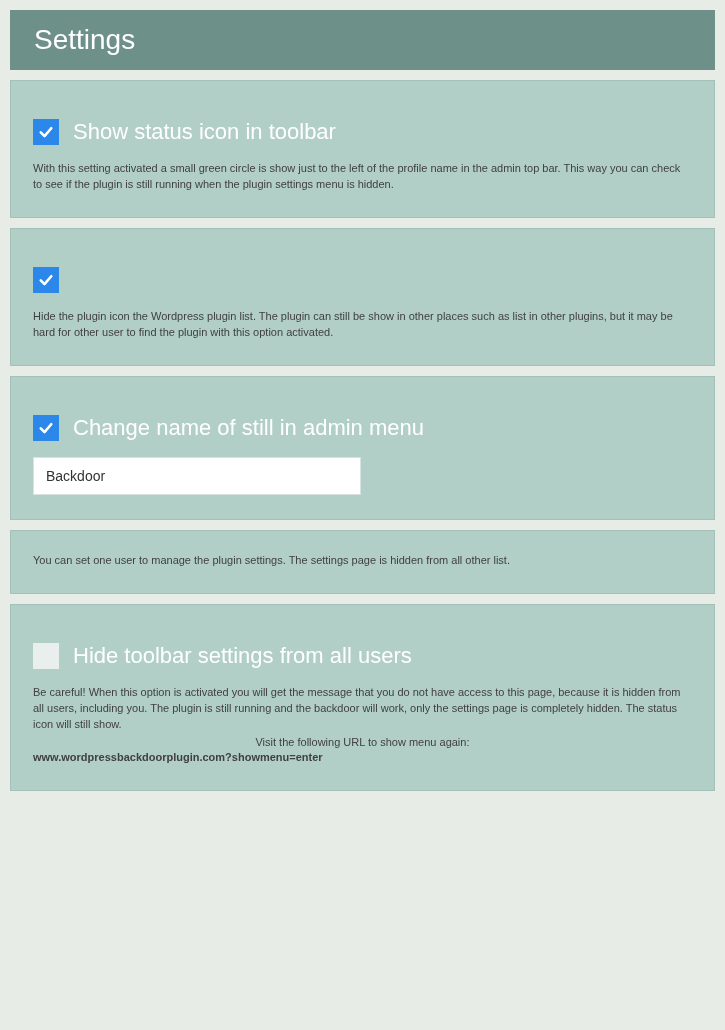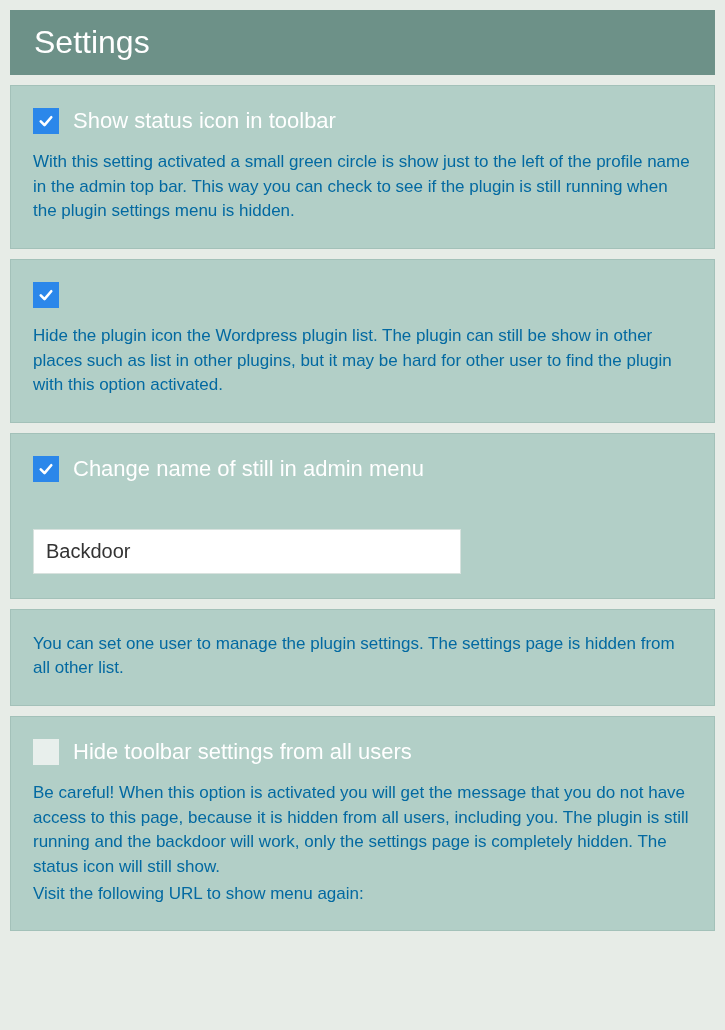--- a/index.html
+++ b/index.html
@@ -5,36 +5,37 @@
     * { box-sizing: border-box; margin: 0; padding: 0; }
     body {
       font-family: -apple-system, BlinkMacSystemFont, "Segoe UI", Helvetica, Arial, sans-serif;
       background: #e7ece7;
       width: 725px;
       padding: 0;
     }
     .header {
       background: #6d9188;
       color: #ffffff;
-      font-size: 32px;
+      font-size: 28px;
       font-weight: 400;
       padding: 14px 24px;
       margin: 10px 10px 0 10px;
     }
     .panel {
       background: #b2cfc7;
       border: 1px solid #a3c1b9;
       margin: 10px;
       padding: 22px 22px 24px 22px;
     }
     .option-row {
       display: flex;
       align-items: flex-start;
       gap: 14px;
       margin-bottom: 16px;
+      margin-top: 16px;
     }
     .checkbox {
       width: 26px;
       height: 26px;
       flex-shrink: 0;
       display: flex;
       align-items: center;
       justify-content: center;
       cursor: pointer;
     }
@@ -47,40 +48,41 @@
     .checkbox svg {
       width: 18px;
       height: 18px;
     }
     .option-label {
       color: #ffffff;
       font-size: 22px;
       font-weight: 400;
     }
     .description {
-      color: #0369a1;
-      font-size: 17px;
+      color: #404040;
+      font-size: 11px;
       line-height: 1.45;
       font-weight: 400;
     }
     .description .extra {
       display: block;
       margin-top: 2px;
+      text-align: center;
     }
     .description .bold {
       font-weight: 700;
     }
     .text-input {
-      width: 428px;
+      width: 328px;
       padding: 10px 12px;
-      font-size: 20px;
+      font-size: 14px;
       border: 1px solid #d8e2de;
       background: #ffffff;
       color: #333;
-      margin-top: 31px;
+      margin-top: 0;
       font-family: inherit;
     }
   </style>
 </head>
 <body>
 
 <div class="header">Settings</div>
 
 <div class="panel">
   <div class="option-row">
@@ -122,14 +124,15 @@
 </div>
 
 <div class="panel">
   <div class="option-row">
     <div class="checkbox unchecked"></div>
     <div class="option-label">Hide toolbar settings from all users</div>
   </div>
   <div class="description">
     <span>Be careful! When this option is activated you will get the message that you do not have access to this page, because it is hidden from all users, including you. The plugin is still running and the backdoor will work, only the settings page is completely hidden. The status icon will still show.</span>
     <span class="extra">Visit the following URL to show menu again:</span>
+    <span class="bold">www.wordpressbackdoorplugin.com?showmenu=enter</span>
   </div>
 </div>
 
 </body></html>

